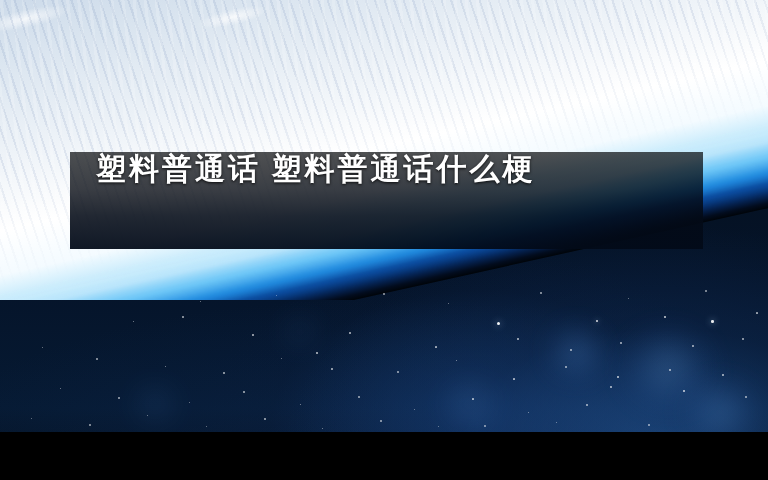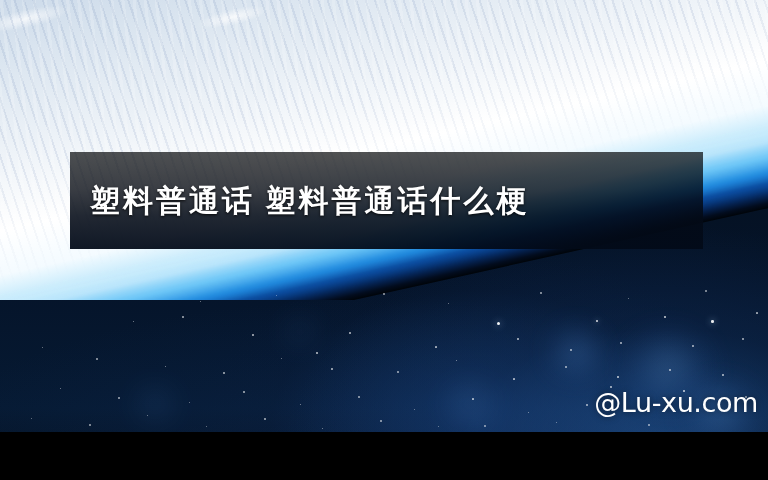--- a/index.html
+++ b/index.html
@@ -158,23 +158,23 @@
     left: 70px;
     top: 152px;
     width: 633px;
     height: 97px;
     background: linear-gradient(to bottom,
       rgba(6,8,10,0.70) 0%,
       rgba(4,8,16,0.78) 38%,
       rgba(3,10,22,0.88) 66%,
       rgba(2,10,24,0.94) 100%);
     display: flex;
-    align-items: center;
+    align-items: flex-start;
     box-sizing: border-box;
-    padding-left: 20px;
+    padding-left: 26px;
   }
   .title-text {
     color: #ffffff;
     font-family: "Liberation Serif", "DejaVu Serif", serif;
     font-size: 30px;
     font-weight: 700;
     letter-spacing: 3px;
     line-height: 1.1;
     white-space: nowrap;
     text-shadow: 0 1px 3px rgba(0,0,0,0.85);
@@ -283,17 +283,16 @@
       <div class="star" style="left: 610px; top: 386px; width: 1.9px; height: 1.9px; opacity: 0.72;"></div>
       <div class="star" style="left: 484px; top: 425px; width: 1.5px; height: 1.5px; opacity: 0.55;"></div>
       <div class="star" style="left: 556px; top: 422px; width: 1.4px; height: 1.4px; opacity: 0.5;"></div>
       <div class="star" style="left: 648px; top: 424px; width: 1.5px; height: 1.5px; opacity: 0.56;"></div>
     </div>
 
   <div class="title-band">
     <div class="title-text">塑料普通话 塑料普通话什么梗</div>
   </div>
 
-  <div class="watermark">@Lu-xu.com</div>
 
   <div class="bottom-bar"></div>
 
 </div>
 
 </body></html>

